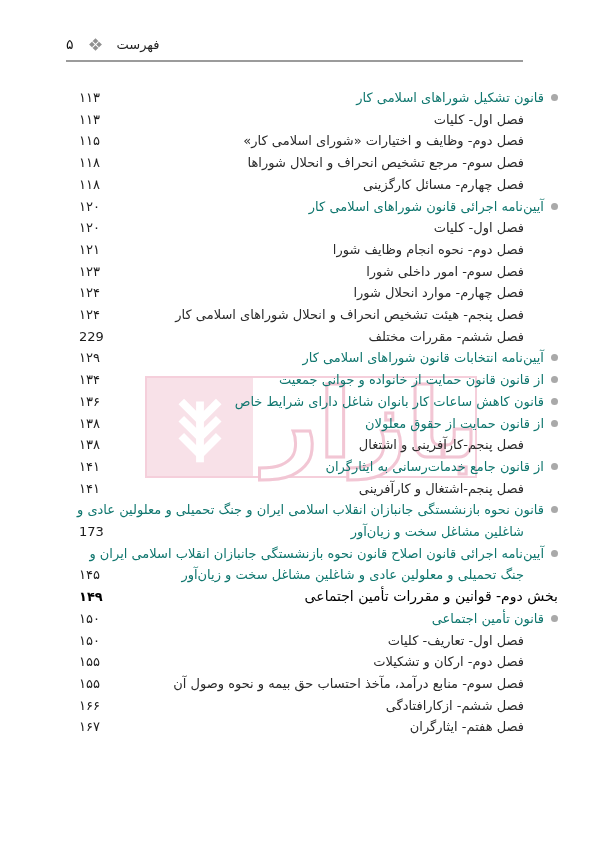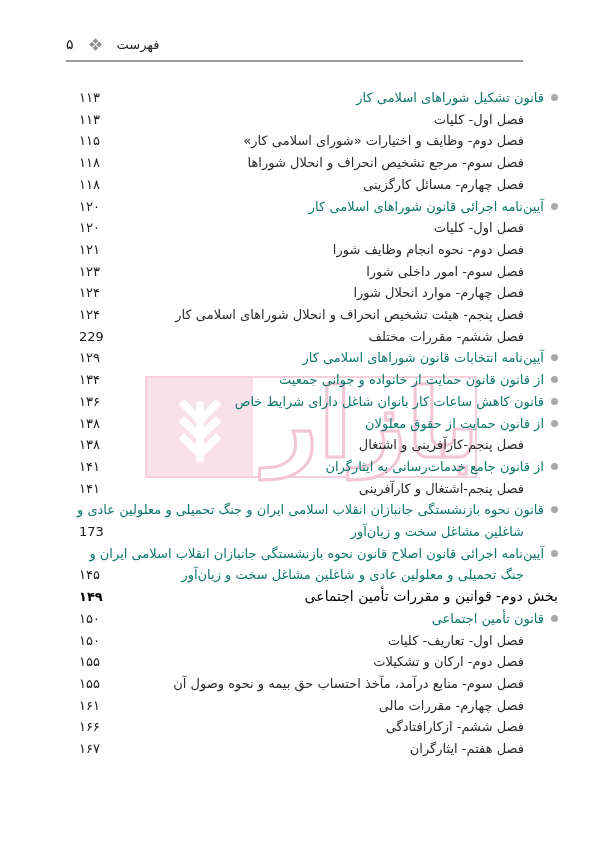--- a/index.html
+++ b/index.html
@@ -177,24 +177,20 @@
     </div>
     <div class="row level-chapter">
       <span class="num">۱۵۵</span>
       <span class="title">فصل دوم- ارکان و تشکیلات</span>
     </div>
     <div class="row level-chapter">
       <span class="num">۱۵۵</span>
       <span class="title">فصل سوم- منابع درآمد، مآخذ احتساب حق بیمه و نحوه وصول آن</span>
     </div>
     <div class="row level-chapter">
-      <span class="num">۱۶۱</span>
-      <span class="title">فصل چهارم- مقررات مالی</span>
-    </div>
-    <div class="row level-chapter">
       <span class="num">۱۶۶</span>
       <span class="title">فصل ششم- ازکارافتادگی</span>
     </div>
     <div class="row level-chapter">
       <span class="num">۱۶۷</span>
       <span class="title">فصل هفتم- ایثارگران</span>
     </div>
   </div>
 
 </body></html>

